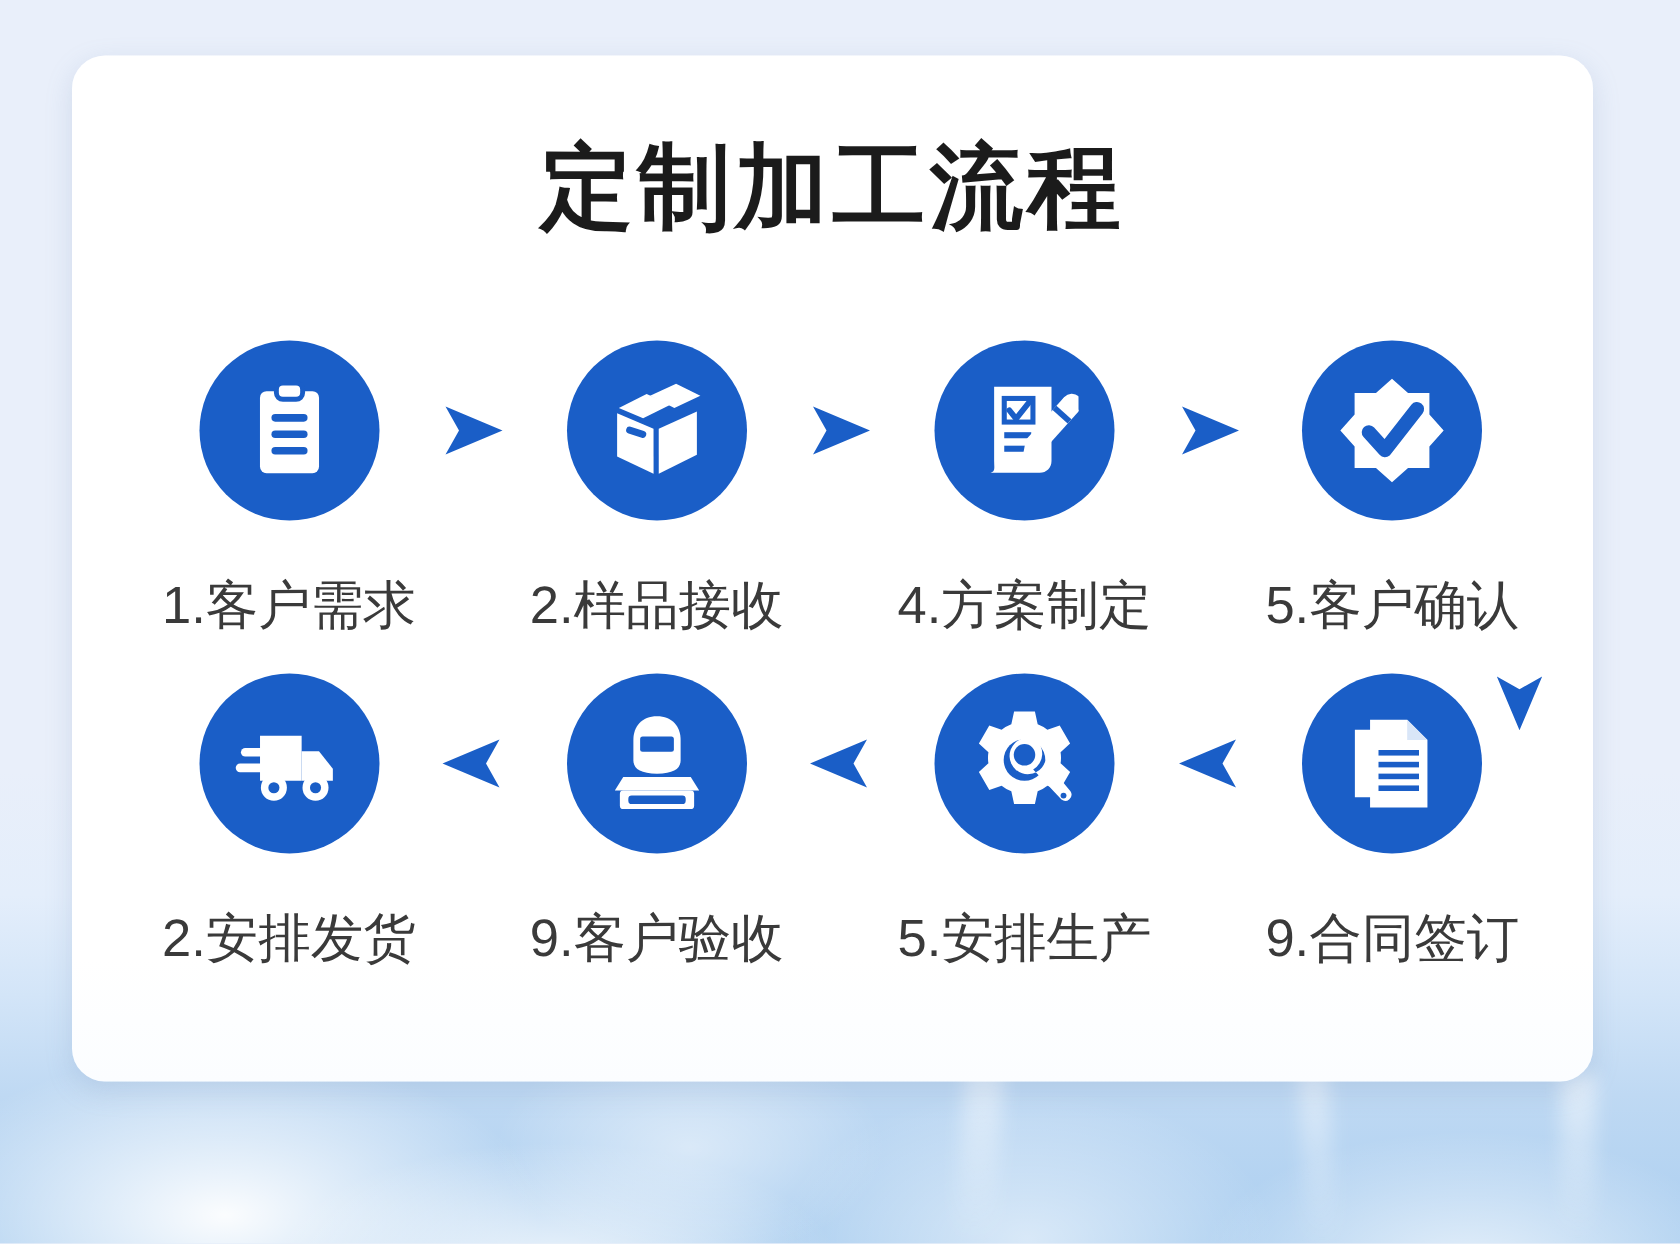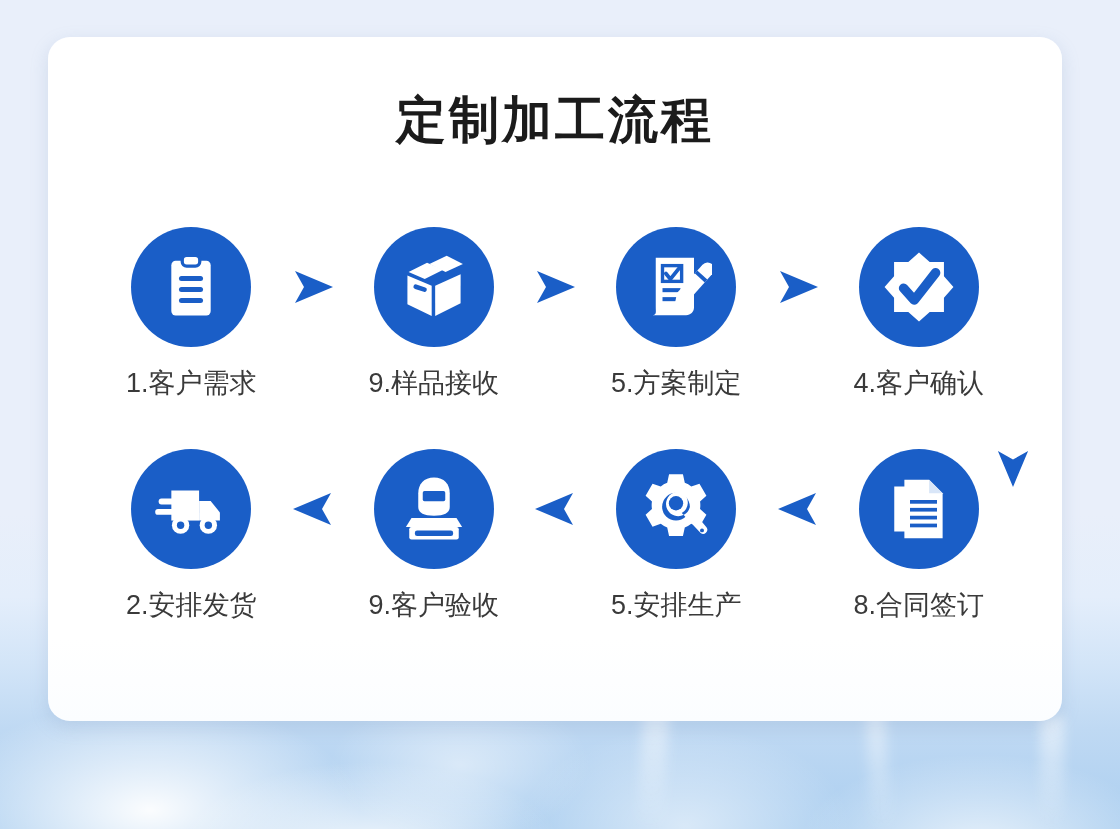--- a/index.html
+++ b/index.html
@@ -61,21 +61,21 @@
     border-radius: 22px;
     box-shadow: 0 6px 18px rgba(120,145,185,.22);
   }
 
   
   #title {
     position: absolute;
     left: 0; right: 0;
     top: 58px;
     text-align: center;
-    font-size: 50px;
+    font-size: 62px;
     line-height: 1;
     font-weight: 700;
     color: #1b1b1b;
     letter-spacing: 3px;
     font-family: "Liberation Sans", "DejaVu Sans", sans-serif;
   }
 
   
   #flow {
     position: absolute;
@@ -99,22 +99,22 @@
     width: 120px;
     height: 120px;
     border-radius: 50%;
     background: #1a5ec7;
     display: flex;
     align-items: center;
     justify-content: center;
   }
   .badge svg { display: block; }
   .step-label {
-    margin-top: 22px;
-    font-size: 27px;
+    margin-top: 38px;
+    font-size: 35px;
     line-height: 1.1;
     color: #3a3a3a;
     white-space: nowrap;
     font-family: "Liberation Sans", "DejaVu Sans", sans-serif;
     text-align: center;
   }
   .connector {
     width: 76px;
     height: 120px;
     display: flex;
@@ -192,21 +192,21 @@
               <path d="M28 12 L43 5 L57 12 L42 19 Z" fill="#ffffff"></path>
 
               <path d="M9 22 L30 31 L30 57 L9 47 Z" fill="#ffffff"></path>
 
               <path d="M33 31 L55 21 L55 46 L33 57 Z" fill="#ffffff"></path>
 
               <rect x="14" y="31" width="12" height="4" rx="2" fill="#1a5ec7" transform="rotate(18 20 33)"></rect>
             </svg>
           </span>
         </div>
-        <div class="step-label">9.样品接收</div>
+        <div class="step-label">2.样品接收</div>
       </div>
 
       <div class="connector">
         <span>
           <svg width="44" height="36" viewBox="0 0 44 36">
             <path d="M4 2 L42 18 L4 34 L13 18 Z" fill="#1a5ec7"></path>
           </svg>
         </span>
       </div>
 
@@ -222,41 +222,41 @@
 
               <g transform="rotate(42 44 34)">
                 <rect x="38" y="10" width="12" height="34" fill="#ffffff"></rect>
                 <rect x="38" y="17" width="12" height="3.4" fill="#1a5ec7"></rect>
                 <path d="M38 44 L50 44 L44 54 Z" fill="#ffffff"></path>
                 <circle cx="44" cy="10" r="6" fill="#ffffff"></circle>
               </g>
             </svg>
           </span>
         </div>
-        <div class="step-label">5.方案制定</div>
+        <div class="step-label">4.方案制定</div>
       </div>
 
       <div class="connector">
         <span>
           <svg width="44" height="36" viewBox="0 0 44 36">
             <path d="M4 2 L42 18 L4 34 L13 18 Z" fill="#1a5ec7"></path>
           </svg>
         </span>
       </div>
 
       <div class="cell">
         <div class="badge">
           <span>
             <svg width="76" height="76" viewBox="0 0 64 64">
               <path d="M32 3 L41 11 L53 11 L53 23 L61 32 L53 41 L53 53 L41 53 L32 61 L23 53 L11 53 L11 41 L3 32 L11 23 L11 11 L23 11 Z" fill="#ffffff"></path>
               <path d="M19 33 l9 10 l18 -23" fill="none" stroke="#1a5ec7" stroke-width="8" stroke-linecap="round" stroke-linejoin="round"></path>
             </svg>
           </span>
         </div>
-        <div class="step-label">4.客户确认</div>
+        <div class="step-label">5.客户确认</div>
       </div>
 
     </div>
 
     <div class="row">
 
       <div class="cell">
         <div class="badge">
           <span>
             <svg width="74" height="74" viewBox="0 0 64 64">
@@ -346,21 +346,21 @@
 
               <path d="M19 6 h22 l12 12 v40 h-34 z" fill="#ffffff" stroke="#1a5ec7" stroke-width="0"></path>
               <path d="M41 6 v12 h12 z" fill="#d9e6f8"></path>
               <rect x="24" y="24" width="24" height="3.3" fill="#1a5ec7"></rect>
               <rect x="24" y="31" width="24" height="3.3" fill="#1a5ec7"></rect>
               <rect x="24" y="38" width="24" height="3.3" fill="#1a5ec7"></rect>
               <rect x="24" y="45" width="24" height="3.3" fill="#1a5ec7"></rect>
             </svg>
           </span>
         </div>
-        <div class="step-label">8.合同签订</div>
+        <div class="step-label">9.合同签订</div>
       </div>
 
     </div>
   </div>
 
   <div id="down-arrow">
     <span>
       <svg width="42" height="34" viewBox="0 0 44 36">
         <path d="M4 2 L42 18 L4 34 L13 18 Z" fill="#1a5ec7"></path>
       </svg>

